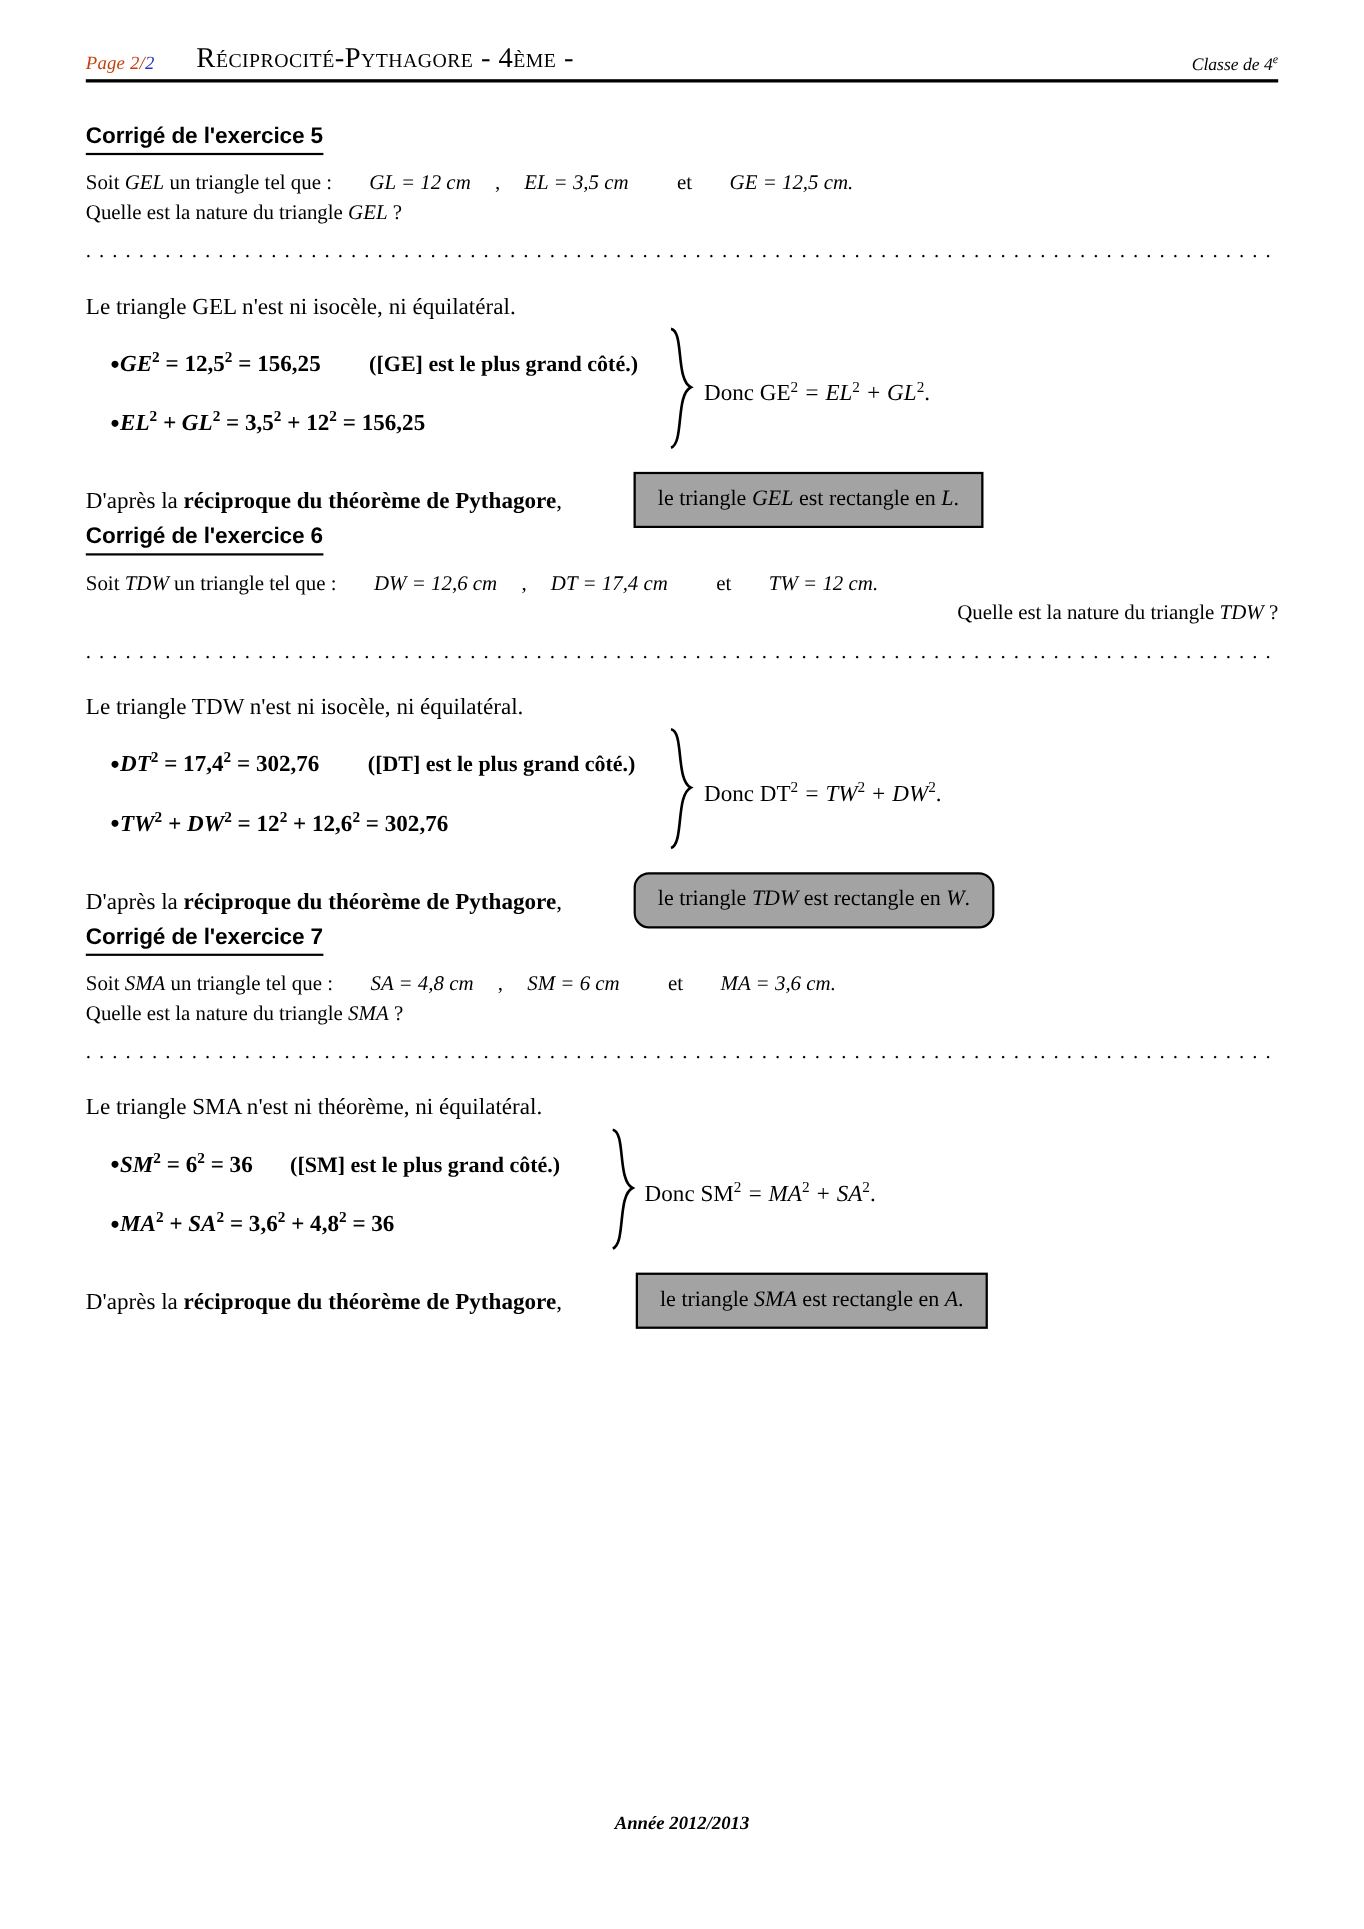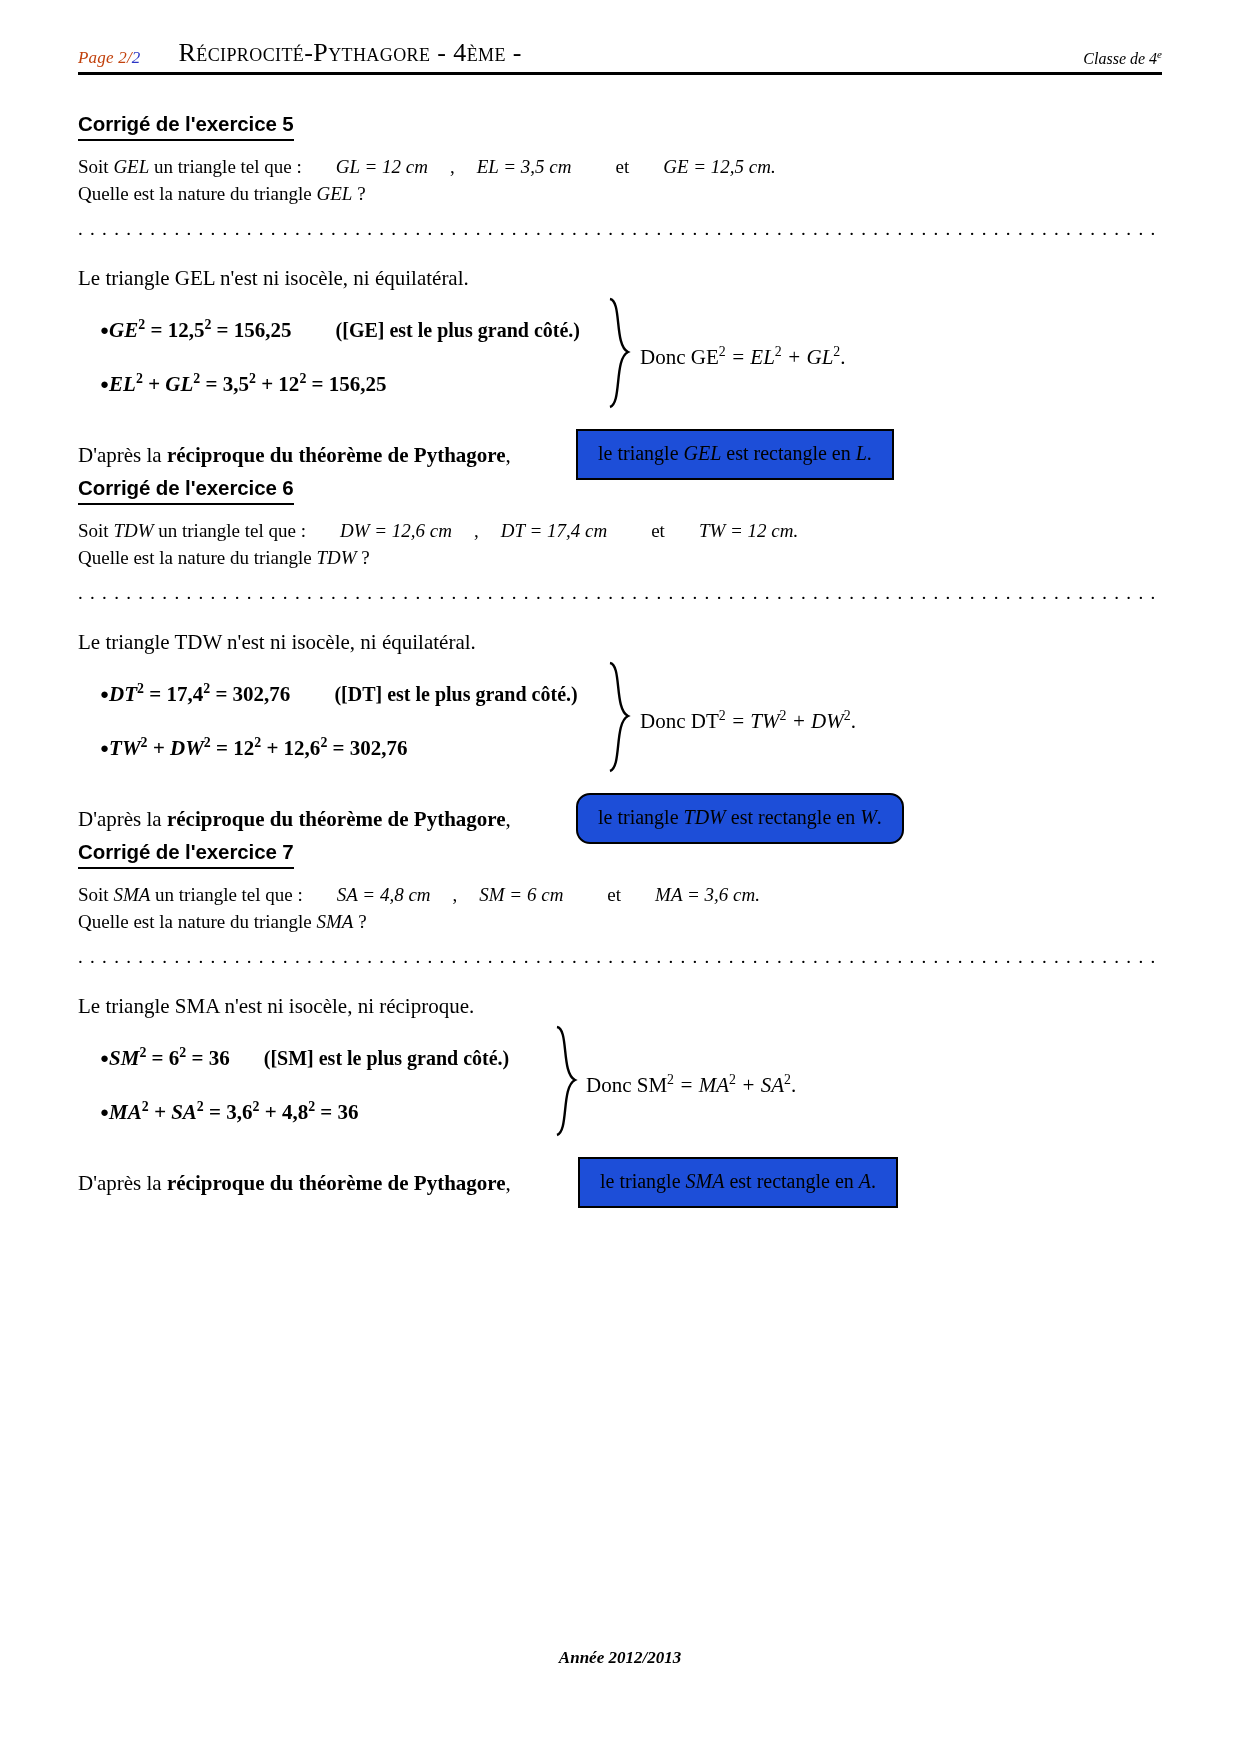--- a/index.html
+++ b/index.html
@@ -134,21 +134,21 @@
     white-space:nowrap;
   }
   .concl-text b{font-weight:bold;}
   .boxed{
     position:absolute;
     top:0;
     border:2.2px solid #000;
     padding:11px 20px 13px 20px;
     font-size:20px;
     white-space:nowrap;
-    background:#1d4ed8;
+    background:#a3a3a3;
   }
 
   
   .footer{
     position:absolute;
     left:0; top:1648px;
     width:1084px;
     text-align:center;
     font-style:italic;
     font-weight:bold;
@@ -198,21 +198,21 @@
       <div class="concl-text"><span>D'après la </span><b>réciproque du théorème de Pythagore</b><span>,</span></div>
       <div class="boxed" style="left:498px;"><span>le triangle </span><span class="mi">GEL</span><span> est rectangle en </span><span class="mi">L</span><span>.</span></div>
     </div>
   </div>
 
   <div class="section" style="top:476px;">
     <div class="sec-head">Corrigé de l'exercice 6</div>
 
     <div class="stmt"><span>Soit </span><span class="mi">TDW</span><span> un triangle tel que :</span><span class="sp-l"></span><span class="mi">DW = 12,6 cm</span><span class="sp-m"></span><span>,</span><span class="sp-m"></span><span class="mi">DT = 17,4 cm</span><span class="sp-xl"></span><span>et</span><span class="sp-l"></span><span class="mi">TW = 12 cm.</span></div>
 
-    <div class="stmt" style="margin-top:2px;"><span>Quelle est la nature du triangle </span><span class="mi">TDW</span><span> ?</span></div>
+    <div class="stmt" style="margin-top:2px;text-align:right;"><span>Quelle est la nature du triangle </span><span class="mi">TDW</span><span> ?</span></div>
 
     <div class="dots">...........................................................................................................................................</div>
 
     <div class="body-line">Le triangle TDW n'est ni isocèle, ni équilatéral.</div>
 
     <div class="mathblock">
       <div class="bullets">
         <div class="bullet"><span class="dot">●</span><span class="mi">DT</span><sup class="e">2</sup><span> = 17,4</span><sup class="e">2</sup><span> = 302,76</span><span class="sp-xl"></span><span class="paren">([DT] est le plus grand côté.)</span></div>
         <div class="bullet"><span class="dot">●</span><span class="mi">TW</span><sup class="e">2</sup><span class="mi"> + DW</span><sup class="e">2</sup><span> = 12</span><sup class="e">2</sup><span> + 12,6</span><sup class="e">2</sup><span> = 302,76</span></div>
       </div>
@@ -232,21 +232,21 @@
 
   <div class="section" style="top:840px;">
     <div class="sec-head">Corrigé de l'exercice 7</div>
 
     <div class="stmt"><span>Soit </span><span class="mi">SMA</span><span> un triangle tel que :</span><span class="sp-l"></span><span class="mi">SA = 4,8 cm</span><span class="sp-m"></span><span>,</span><span class="sp-m"></span><span class="mi">SM = 6 cm</span><span class="sp-xl"></span><span>et</span><span class="sp-l"></span><span class="mi">MA = 3,6 cm.</span></div>
 
     <div class="stmt" style="margin-top:2px;"><span>Quelle est la nature du triangle </span><span class="mi">SMA</span><span> ?</span></div>
 
     <div class="dots">...........................................................................................................................................</div>
 
-    <div class="body-line">Le triangle SMA n'est ni isocèle, ni réciproque.</div>
+    <div class="body-line">Le triangle SMA n'est ni théorème, ni équilatéral.</div>
 
     <div class="mathblock">
       <div class="bullets">
         <div class="bullet"><span class="dot">●</span><span class="mi">SM</span><sup class="e">2</sup><span> = 6</span><sup class="e">2</sup><span> = 36</span><span class="sp-l"></span><span class="paren">([SM] est le plus grand côté.)</span></div>
         <div class="bullet"><span class="dot">●</span><span class="mi">MA</span><sup class="e">2</sup><span class="mi"> + SA</span><sup class="e">2</sup><span> = 3,6</span><sup class="e">2</sup><span> + 4,8</span><sup class="e">2</sup><span> = 36</span></div>
       </div>
       <div class="brace" style="left:475px;">
         <svg width="26" height="112" viewBox="0 0 26 112">
           <path d="M4 2 C16 4 8 48 22 55 C8 62 16 106 4 110" fill="none" stroke="#000" stroke-width="2.4"></path>
         </svg>

